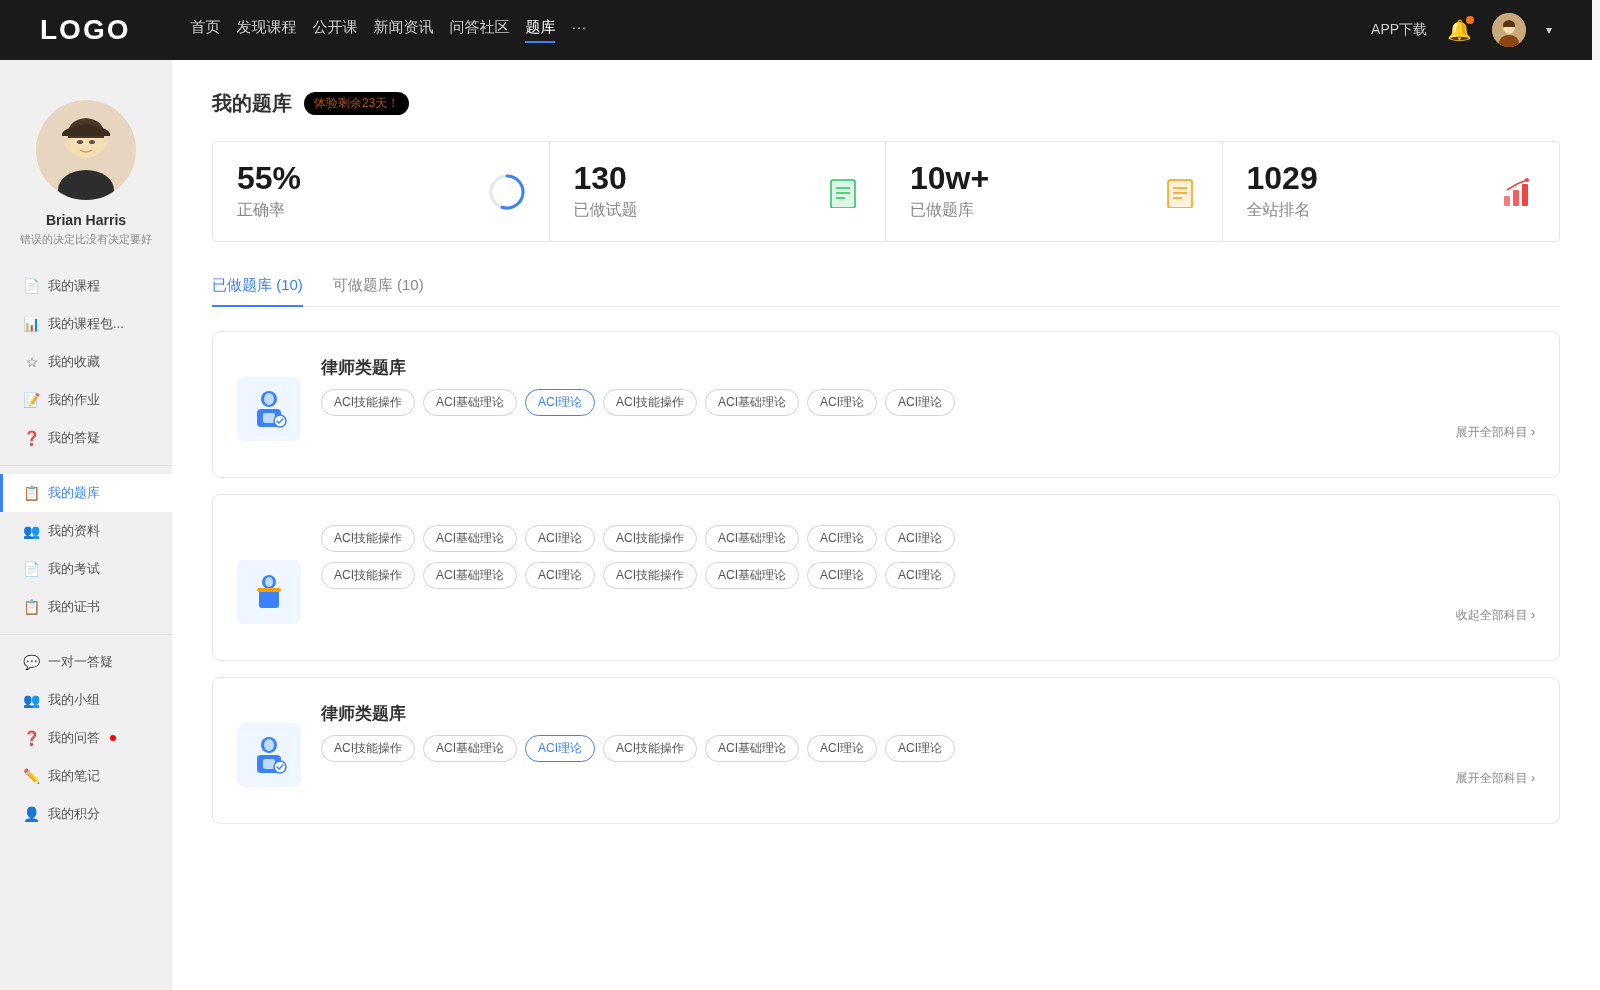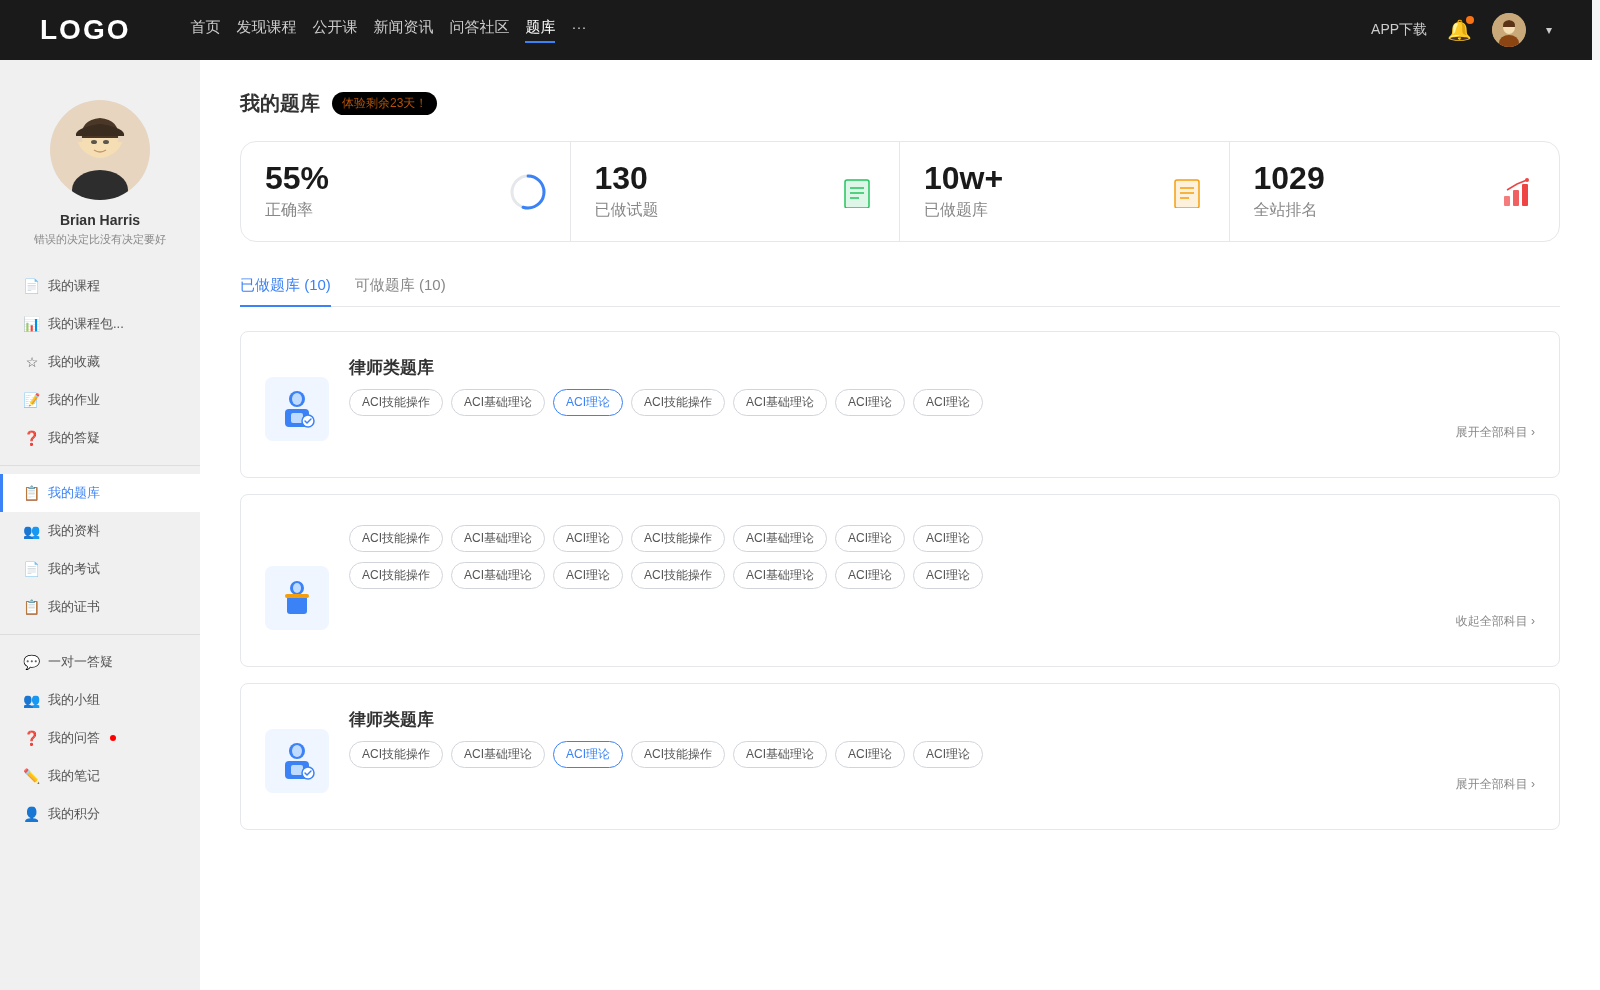--- a/index.html
+++ b/index.html
@@ -78,21 +78,21 @@
 
     
     .main-layout {
       margin-top: 60px;
       display: flex;
       min-height: calc(100vh - 60px);
     }
 
     
     .sidebar {
-      width: 200px;
+      width: 172px;
       background: #f0f0f0;
       padding: 20px 0;
       flex-shrink: 0;
       min-height: calc(100vh - 60px);
     }
     .profile-section {
       text-align: center;
       padding: 20px 10px 20px;
     }
     .avatar-container {
@@ -180,21 +180,21 @@
       border-radius: 20px;
       font-size: 12px;
     }
 
     
     .stats-row {
       display: grid;
       grid-template-columns: repeat(4, 1fr);
       gap: 0;
       border: 1px solid #e5e7eb;
-      border-radius: 16px;
+      border-radius: 4px;
       margin-bottom: 24px;
       overflow: hidden;
     }
     .stat-card {
       padding: 20px 24px;
       display: flex;
       align-items: center;
       justify-content: space-between;
       border-right: 1px solid #e5e7eb;
     }
@@ -212,21 +212,21 @@
       margin-top: 6px;
     }
     .stat-icon {
       width: 36px; height: 36px;
       display: flex; align-items: center; justify-content: center;
     }
 
     
     .tabs-row {
       display: flex;
-      gap: 24px;
+      gap: 30px;
       border-bottom: 1px solid #e5e7eb;
       margin-bottom: 24px;
     }
     .tab-item {
       padding: 10px 0;
       cursor: pointer;
       font-size: 15px;
       color: #888;
       border-bottom: 2px solid transparent;
       margin-bottom: -1px;
@@ -285,21 +285,21 @@
       color: #888;
       font-size: 12px;
       cursor: pointer;
       margin-top: 8px;
     }
     .collapse-link {
       text-align: right;
       color: #888;
       font-size: 12px;
       cursor: pointer;
-      margin-top: 24px;
+      margin-top: 18px;
     }
 
     
     .lawyer-svg, .engineer-svg {
       width: 44px; height: 44px;
     }
   </style>
 </head>
 <body>
 

